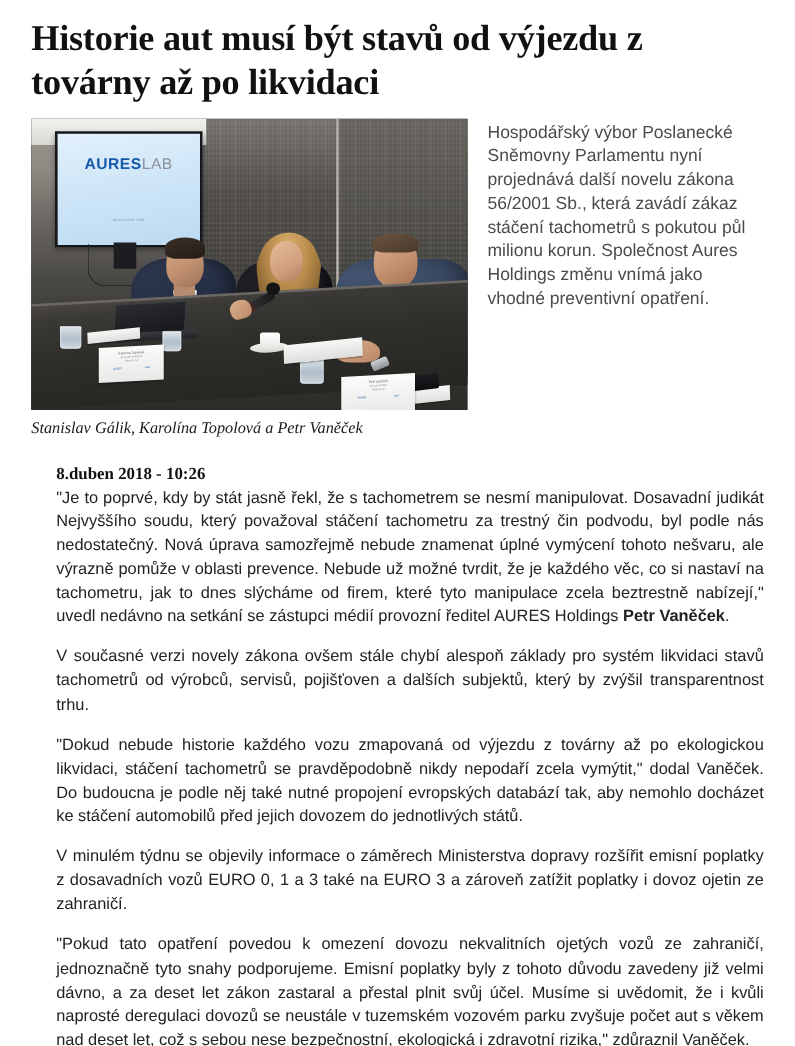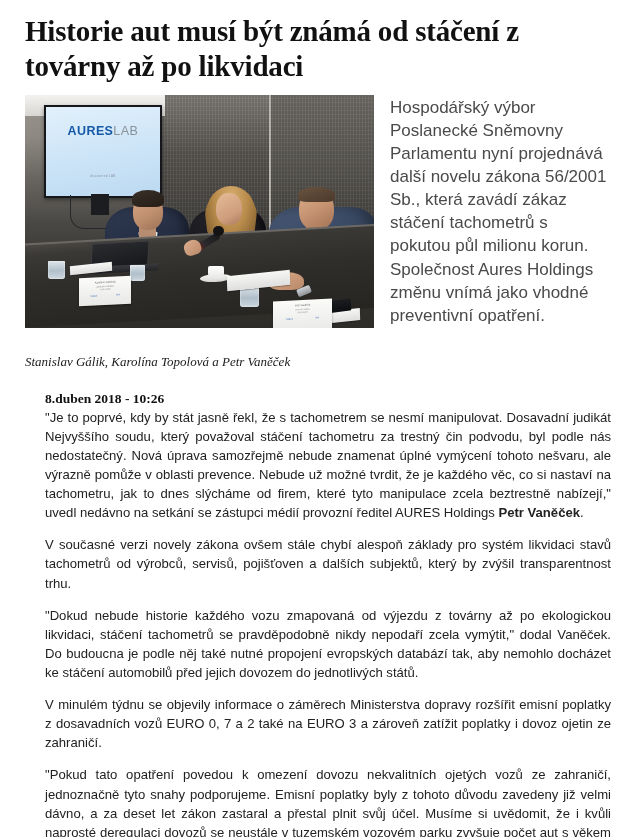--- a/index.html
+++ b/index.html
@@ -313,28 +313,28 @@
     background: linear-gradient(180deg, #1c1d21 0%, #0d0e10 100%);
     border-radius: 1.5px;
     transform: skewY(-3deg) rotate(-4deg);
   }
 
   .caption {
     font-family: "Liberation Serif", serif;
     font-style: italic;
     font-size: 13px;
     color: #1a1a1a;
-    padding-top: 26px;
+    padding-top: 6px;
     line-height: 1.3;
   }
 
   .lead {
     flex: 1 1 auto;
     font-family: "Liberation Sans", sans-serif;
-    font-size: 17px;
+    font-size: 14px;
     line-height: 1.36;
     color: #4a4a4a;
     padding-top: 1px;
   }
 
   
   .body-area {
     padding-top: 20px;
     margin-left: 20px;
   }
@@ -354,21 +354,21 @@
     margin: 0 0 13px 0;
   }
   .para.first { margin-top: 0; }
   .para b { font-weight: bold; }
 </style>
 </head>
 <body>
 
 <div class="page">
 
-  <h1 class="headline">Historie aut musí být známá od stáčení z továrny až po likvidaci</h1>
+  <h1 class="headline">Historie aut musí být stavů od výjezdu z továrny až po likvidaci</h1>
 
   <div class="topblock">
 
     <figure class="figure">
       <div class="photo">
         <div class="ph-wall"></div>
         <div class="ph-wallpanel"></div>
         <div class="ph-wallpanel2"></div>
         <div class="ph-walltex"></div>
         <div class="ph-ceiling"></div>
@@ -446,18 +446,18 @@
 
     <div class="lead">Hospodářský výbor Poslanecké Sněmovny Parlamentu nyní projednává další novelu zákona 56/2001 Sb., která zavádí zákaz stáčení tachometrů s pokutou půl milionu korun. Společnost Aures Holdings změnu vnímá jako vhodné preventivní opatření.</div>
   </div>
 
   <div class="body-area">
     <div class="dateline">8.duben 2018 - 10:26</div>
     <div id="paras">
         <p class="para first">"Je to poprvé, kdy by stát jasně řekl, že s tachometrem se nesmí manipulovat. Dosavadní judikát Nejvyššího soudu, který považoval stáčení tachometru za trestný čin podvodu, byl podle nás nedostatečný. Nová úprava samozřejmě nebude znamenat úplné vymýcení tohoto nešvaru, ale výrazně pomůže v oblasti prevence. Nebude už možné tvrdit, že je každého věc, co si nastaví na tachometru, jak to dnes slýcháme od firem, které tyto manipulace zcela beztrestně nabízejí," uvedl nedávno na setkání se zástupci médií provozní ředitel AURES Holdings <b>Petr Vaněček</b>.</p>
         <p class="para">V současné verzi novely zákona ovšem stále chybí alespoň základy pro systém likvidaci stavů tachometrů od výrobců, servisů, pojišťoven a dalších subjektů, který by zvýšil transparentnost trhu.</p>
         <p class="para">"Dokud nebude historie každého vozu zmapovaná od výjezdu z továrny až po ekologickou likvidaci, stáčení tachometrů se pravděpodobně nikdy nepodaří zcela vymýtit," dodal Vaněček. Do budoucna je podle něj také nutné propojení evropských databází tak, aby nemohlo docházet ke stáčení automobilů před jejich dovozem do jednotlivých států.</p>
-        <p class="para">V minulém týdnu se objevily informace o záměrech Ministerstva dopravy rozšířit emisní poplatky z dosavadních vozů EURO 0, 7 a 2 také na EURO 3 a zároveň zatížit poplatky i dovoz ojetin ze zahraničí.</p>
+        <p class="para">V minulém týdnu se objevily informace o záměrech Ministerstva dopravy rozšířit emisní poplatky z dosavadních vozů EURO 0, 1 a 3 také na EURO 3 a zároveň zatížit poplatky i dovoz ojetin ze zahraničí.</p>
         <p class="para">"Pokud tato opatření povedou k omezení dovozu nekvalitních ojetých vozů ze zahraničí, jednoznačně tyto snahy podporujeme. Emisní poplatky byly z tohoto důvodu zavedeny již velmi dávno, a za deset let zákon zastaral a přestal plnit svůj účel. Musíme si uvědomit, že i kvůli naprosté deregulaci dovozů se neustále v tuzemském vozovém parku zvyšuje počet aut s věkem nad deset let, což s sebou nese bezpečnostní, ekologická i zdravotní rizika," zdůraznil Vaněček.</p>
       </div>
   </div>
 
 </div>
 
 </body></html>

